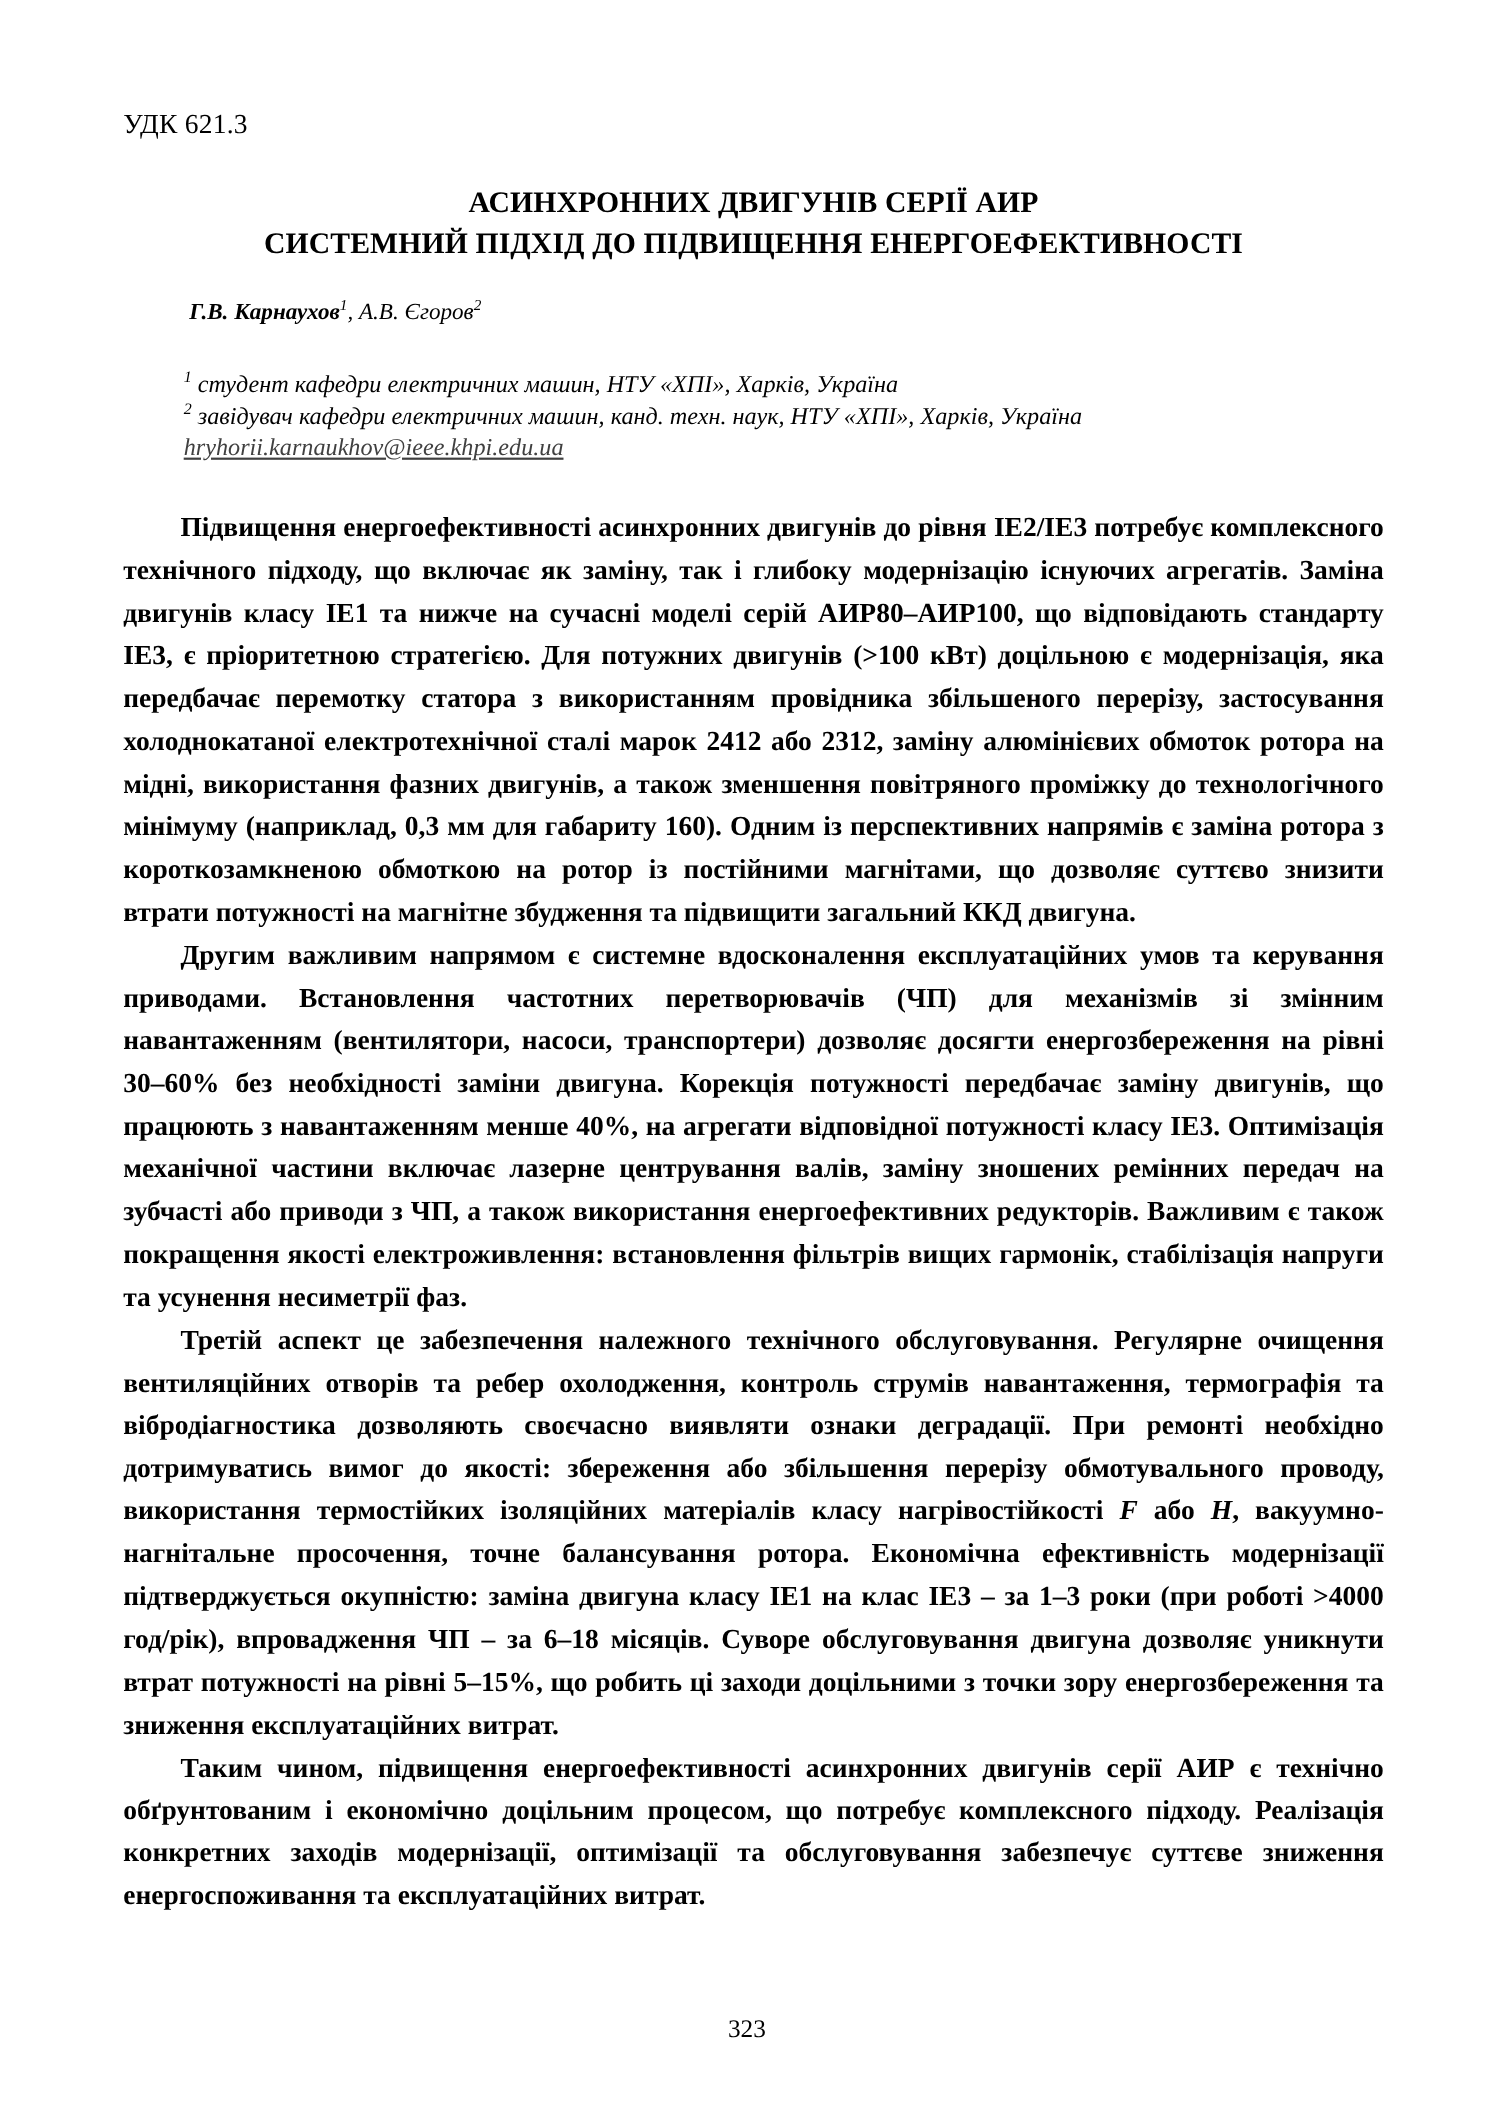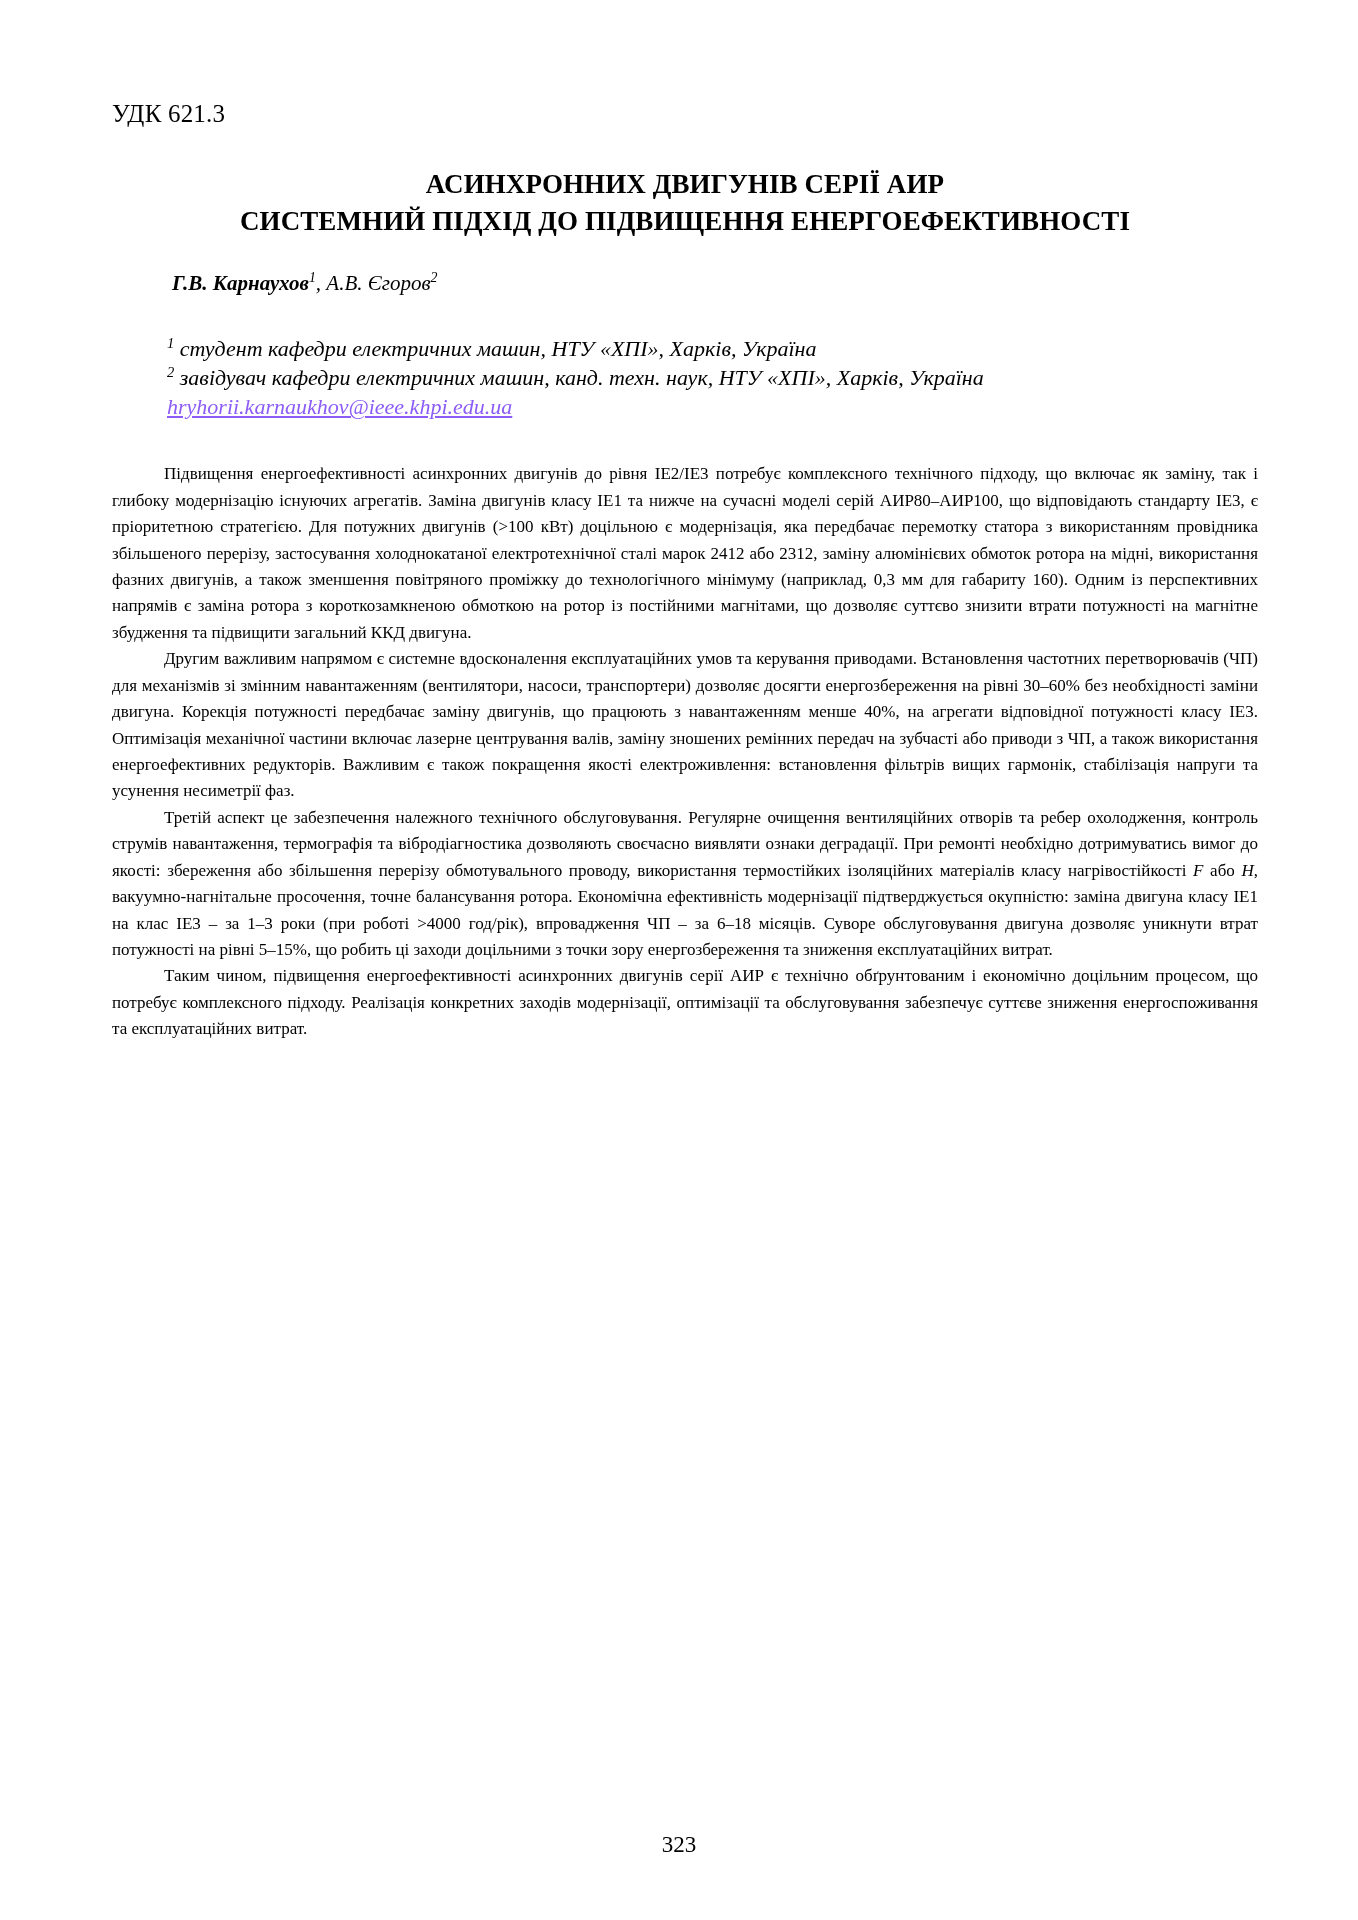--- a/index.html
+++ b/index.html
@@ -54,32 +54,33 @@
   }
   .affiliations {
     font-size: 22px;
     font-style: italic;
     padding-left: 55px;
     margin: 0 0 40px 0;
     line-height: 1.32;
   }
   .affiliations .aff-line { display: block; white-space: nowrap; }
   .email {
-    color: #8b5cf6;
+    color: #404040;
     text-decoration: underline;
     font-style: italic;
     display: block;
   }
   .body-text p {
-    font-size: 17px;
+    font-size: 25px;
     line-height: 1.555;
     text-align: justify;
     text-indent: 52px;
     margin: 0;
     hyphens: none;
+    font-weight: bold;
   }
   .body-text i { font-style: italic; }
   .page-number {
     position: absolute;
     left: 0;
     right: 0;
     bottom: 62px;
     text-align: center;
     font-size: 23px;
   }

